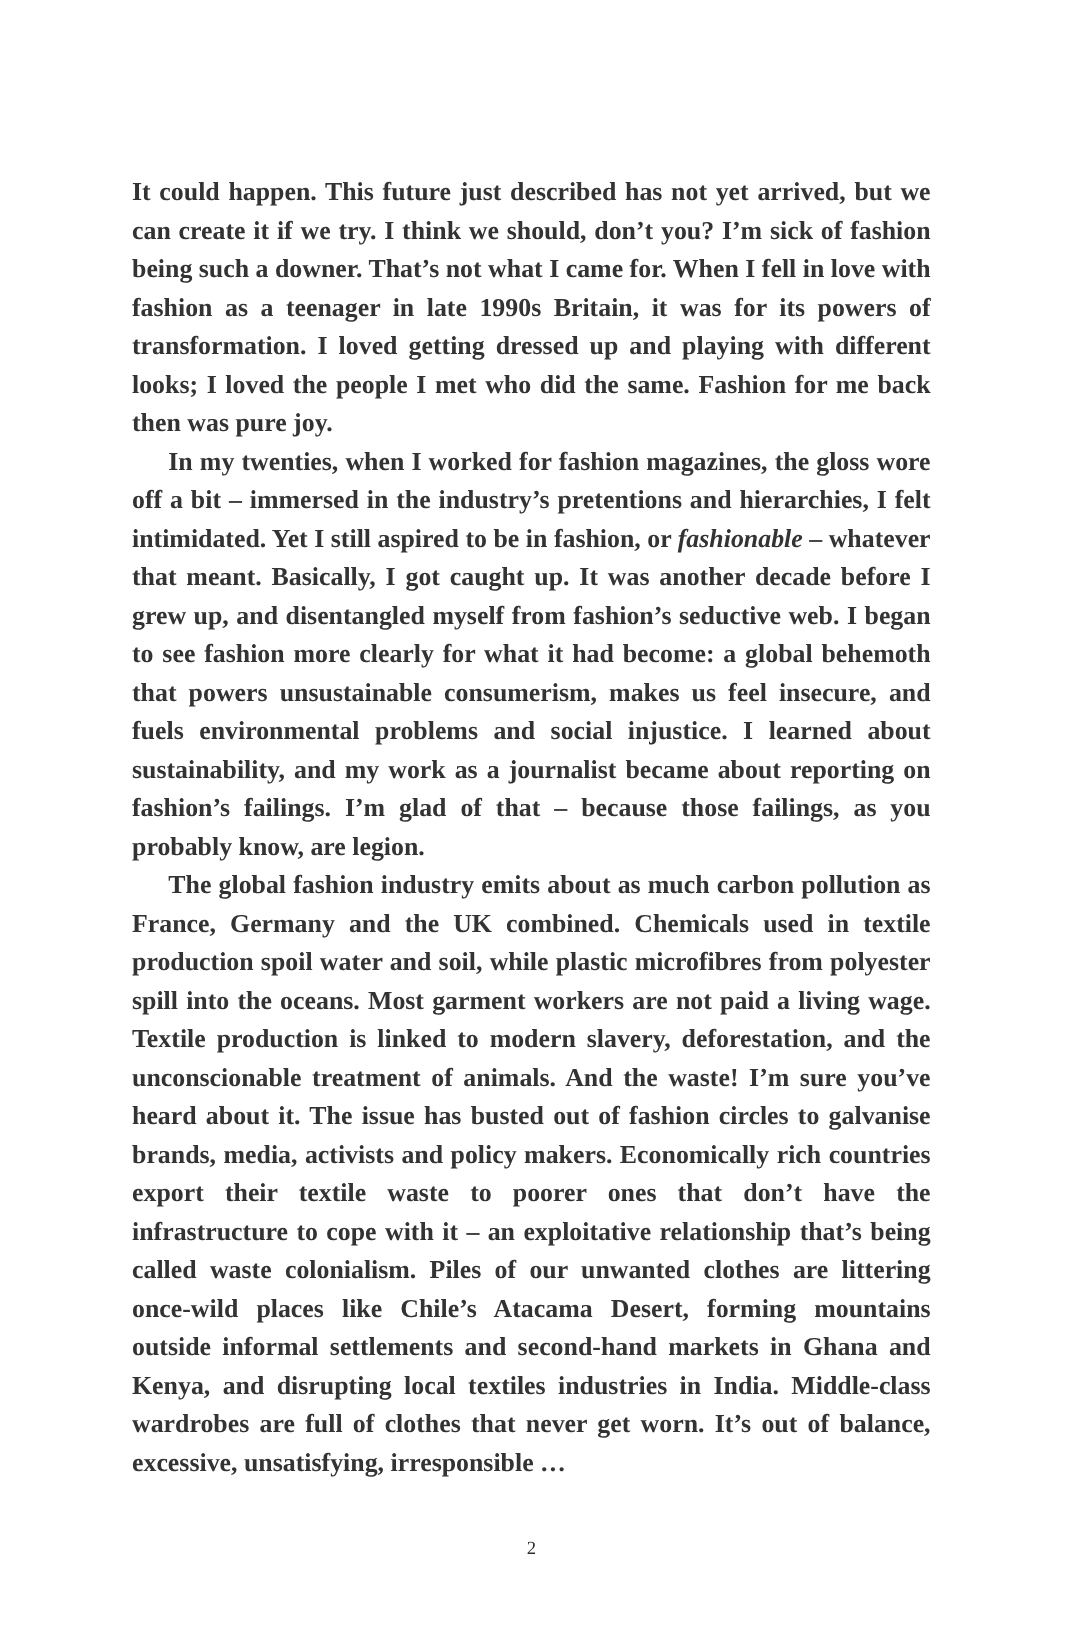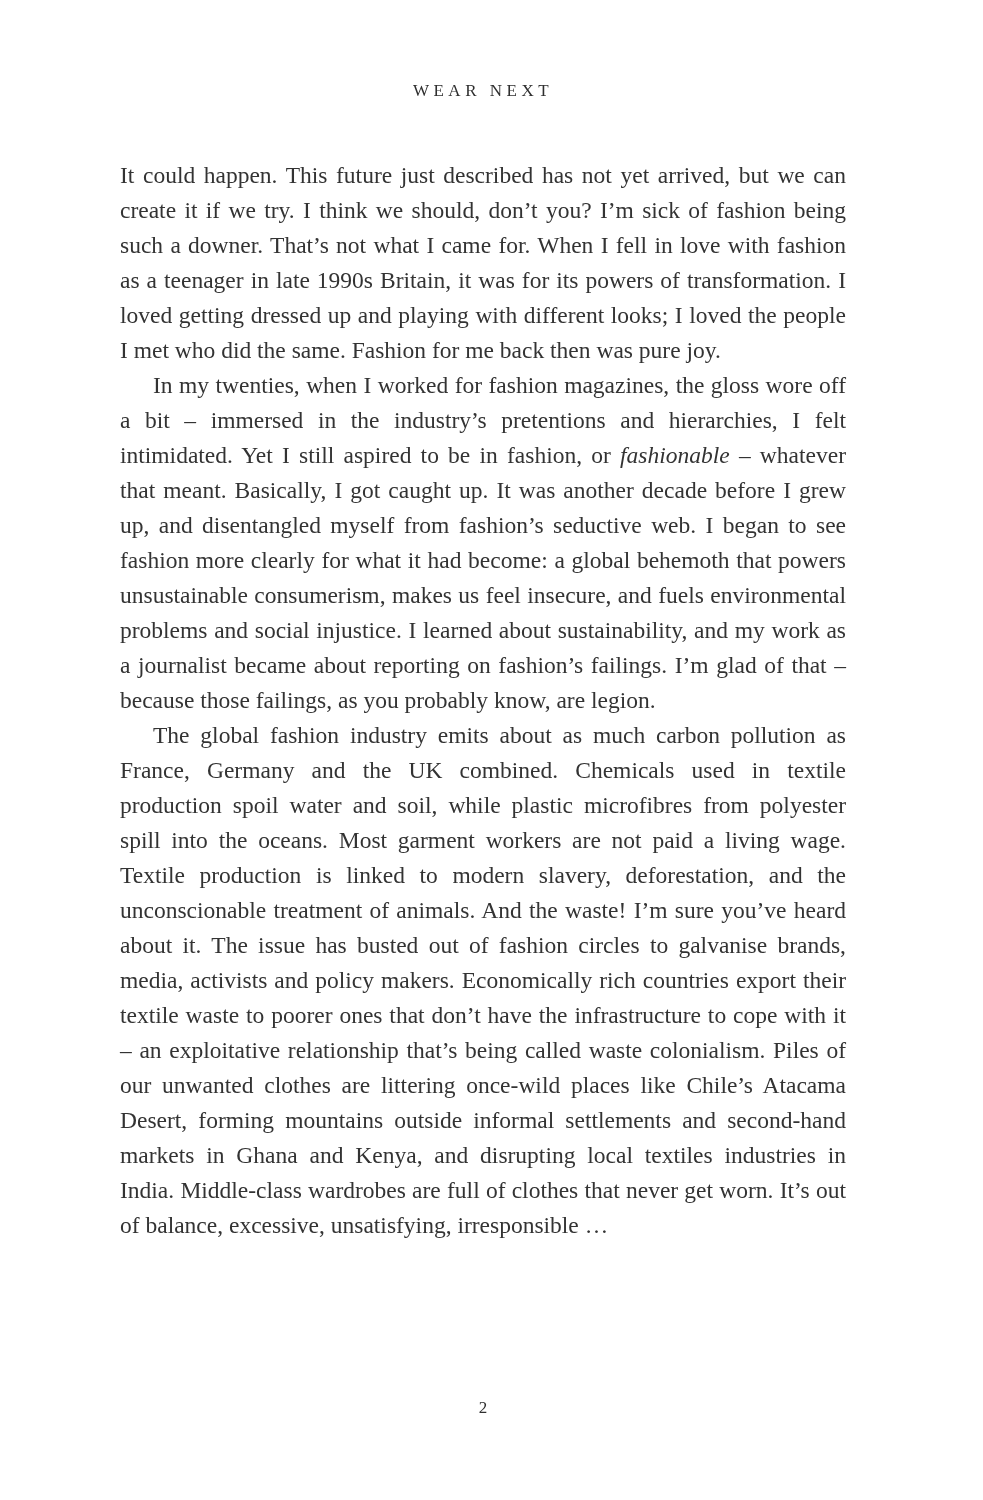--- a/index.html
+++ b/index.html
@@ -33,20 +33,21 @@
     left: 120px;
     width: 726px;
     font-size: 23.5px;
     line-height: 35px;
     text-align: justify;
     color: #333333;
   }
   .body-text p {
     margin: 0;
     padding: 0;
+    font-weight: bold;
   }
   .body-text p.indented {
     text-indent: 33px;
   }
   .body-text em {
     font-style: italic;
   }
   .page-number {
     position: absolute;
     top: 1398px;
@@ -55,21 +56,20 @@
     text-align: center;
     font-size: 17px;
     color: #2f2f2f;
   }
 </style>
 </head>
 <body>
 
 <div class="page">
 
-  <div class="running-head">WEAR NEXT</div>
 
   <div class="body-text">
 
     <p>It could happen. This future just described has not yet arrived, but we can create it if we try. I think we should, don’t you? I’m sick of fashion being such a downer. That’s not what I came for. When I fell in love with fashion as a teenager in late 1990s Britain, it was for its powers of transformation. I loved getting dressed up and playing with different looks; I loved the people I met who did the same. Fashion for me back then was pure joy.</p>
 
     <p class="indented"><span>In my twenties, when I worked for fashion magazines, the gloss wore off a bit – immersed in the industry’s pretentions and hierarchies, I felt intimidated. Yet I still aspired to be in fashion, or </span><em>fashionable</em><span> – whatever that meant. Basically, I got caught up. It was another decade before I grew up, and disentangled myself from fashion’s seductive web. I began to see fashion more clearly for what it had become: a global behemoth that powers unsustainable consumerism, makes us feel insecure, and fuels environmental problems and social injustice. I learned about sustainability, and my work as a journalist became about reporting on fashion’s failings. I’m glad of that – because those failings, as you probably know, are legion.</span></p>
 
     <p class="indented">The global fashion industry emits about as much carbon pollution as France, Germany and the UK combined. Chemicals used in textile production spoil water and soil, while plastic microfibres from polyester spill into the oceans. Most garment workers are not paid a living wage. Textile production is linked to modern slavery, deforestation, and the unconscionable treatment of animals. And the waste! I’m sure you’ve heard about it. The issue has busted out of fashion circles to galvanise brands, media, activists and policy makers. Economically rich countries export their textile waste to poorer ones that don’t have the infrastructure to cope with it – an exploitative relationship that’s being called waste colonialism. Piles of our unwanted clothes are littering once-wild places like Chile’s Atacama Desert, forming mountains outside informal settlements and second-hand markets in Ghana and Kenya, and disrupting local textiles industries in India. Middle-class wardrobes are full of clothes that never get worn. It’s out of balance, excessive, unsatisfying, irresponsible …</p>
 
   </div>

